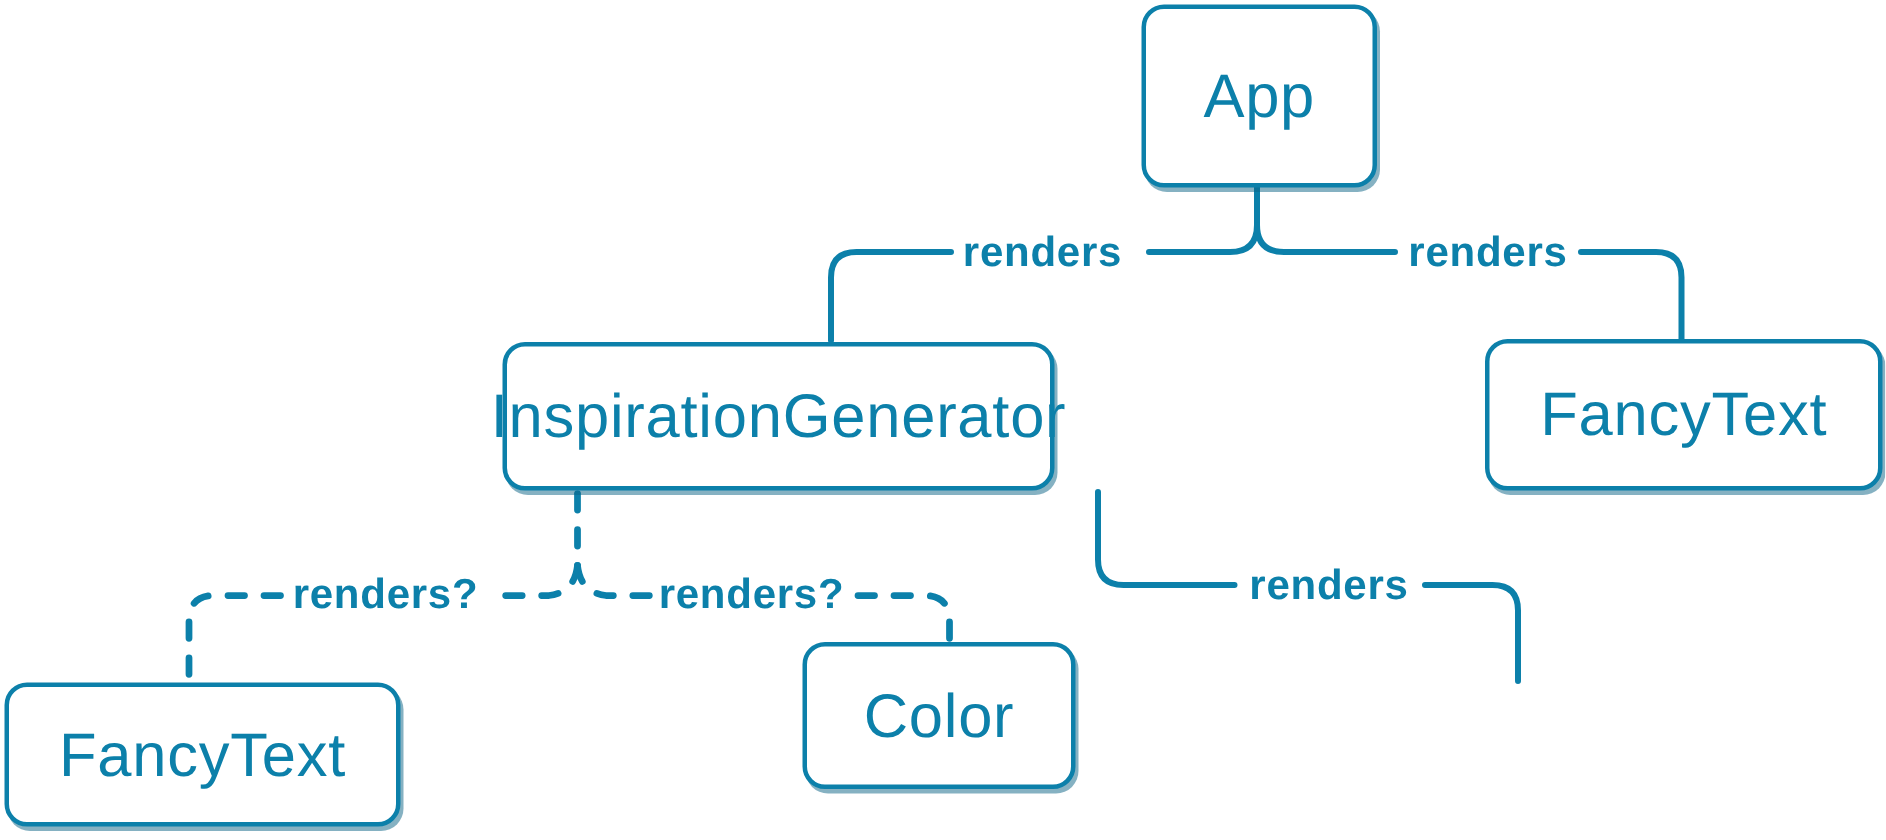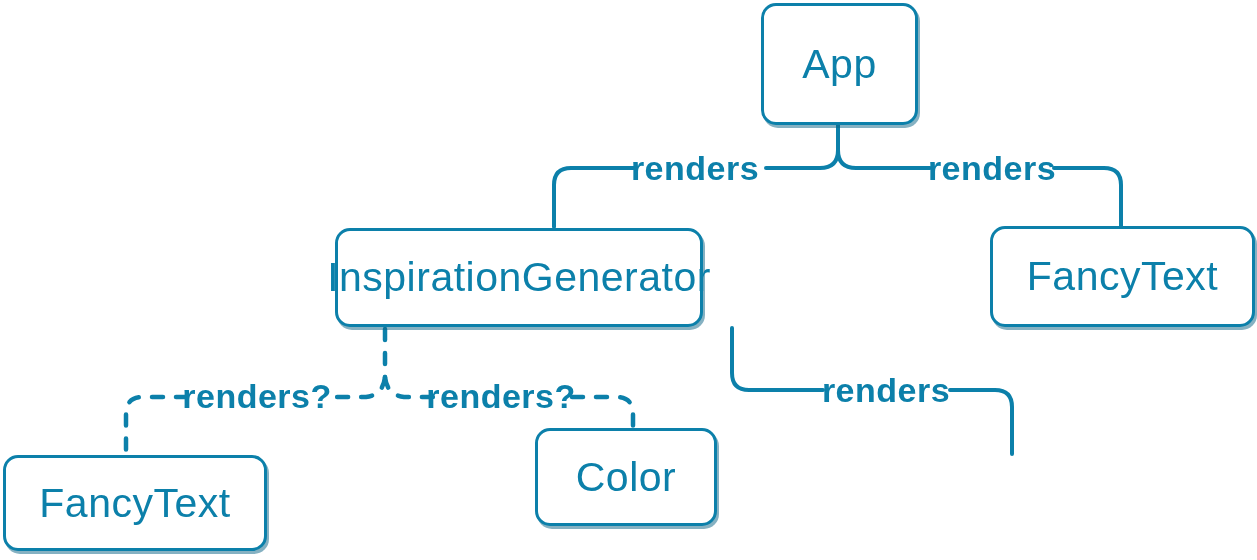--- a/index.html
+++ b/index.html
@@ -48,21 +48,21 @@
     font-size:41px;
     font-weight:500;
     letter-spacing:0.5px;
     white-space:nowrap;
   }
   .edge-label{
     position:absolute;
     z-index:3;
     transform:translate(-50%,-50%);
     color:var(--accent);
-    font-size:34px;
+    font-size:28px;
     font-weight:700;
     letter-spacing:0.5px;
     white-space:nowrap;
   }
 </style>
 </head>
 <body>
 
 <div class="stage">
 

